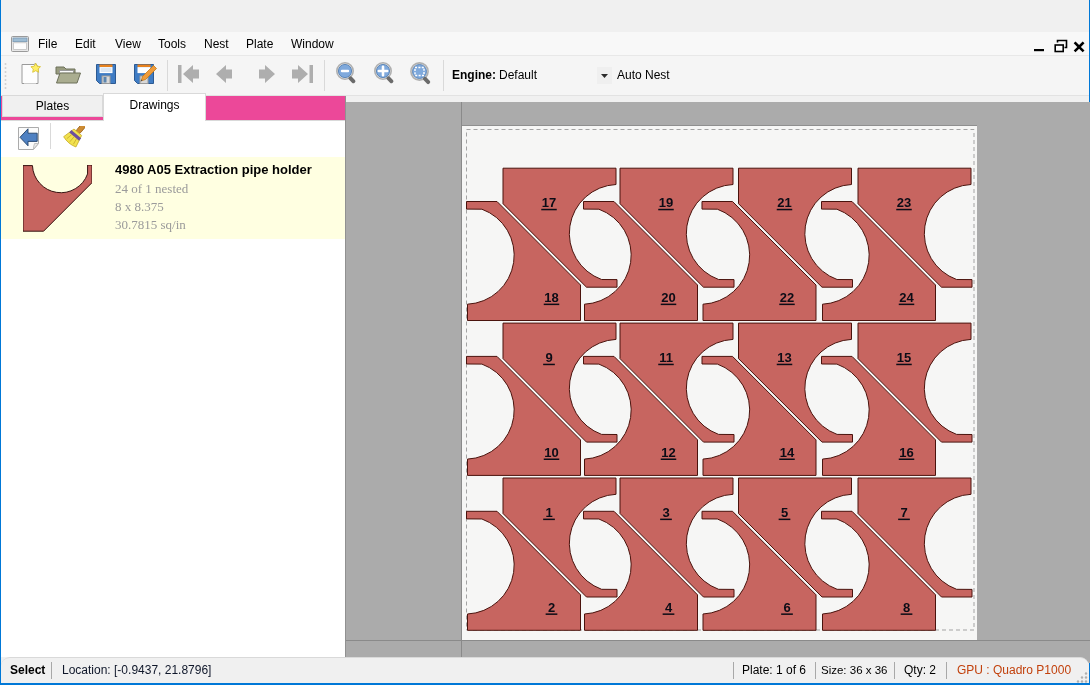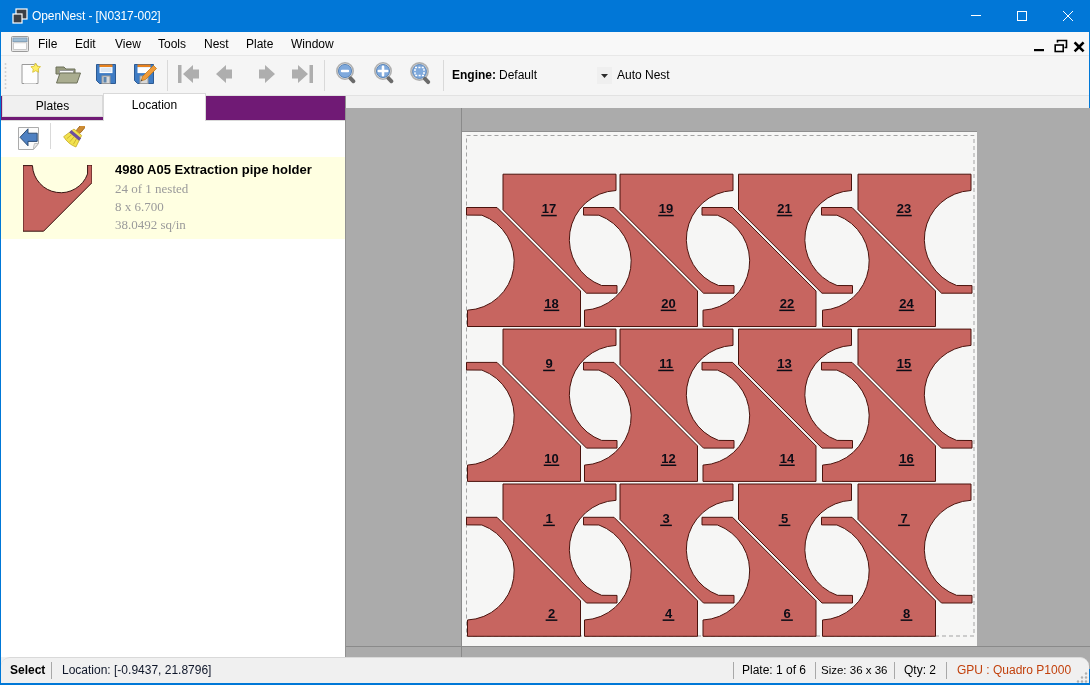--- a/index.html
+++ b/index.html
@@ -7,53 +7,37 @@
 .abs { position:absolute; }
 #titlebar { left:0; top:0; width:100%; height:32px; background:#0177d7; color:#fff; }
 #title-text { left:31px; top:9px; font-size:12px; color:#fff; letter-spacing:-0.1px; }
 .winbtn { top:0; width:46px; height:32px; }
 #menubar { left:0; top:32px; width:100%; height:24px; background:#f8f8f8; border-bottom:1px solid #e8e8e8; }
 .menuitem { position:absolute; top:5px; font-size:12px; color:#000; }
 #toolbar { left:0; top:56px; width:100%; height:40px; background:#f5f5f5; border-bottom:1px solid #e2e2e2;}
 .tsep { position:absolute; top:4px; height:31px; width:1px; background:#d9d9d9; }
 #main { left:0; top:96px; width:100%; height:561px; }
 #panel { left:0; top:0; width:345px; height:561px; background:#fff; border-right:1px solid #919191;}
-#tabstrip { left:0; top:0; width:344px; height:24px; background:#701a75; }
+#tabstrip { left:0; top:0; width:344px; height:24px; background:#ec4899; }
 #tab-plates { position:absolute; left:1px; top:-1px; width:101px; height:22px; background:#f0f0f0;
   border:1px solid #d9d9d9; font-size:12px; text-align:center; line-height:20px; }
 #tab-drawings { position:absolute; left:102px; top:-3px; width:103px; height:28px; background:#fff;
   border:1px solid #d9d9d9; border-bottom:none; font-size:12px; text-align:center; line-height:23px; z-index:2;}
 #tabline { position:absolute; left:0; top:24px; width:344px; height:1px; background:#d9d9d9; }
 #ptool { left:0; top:25px; width:344px; height:31px; background:#fff; }
 #item { left:0; top:61px; width:344px; height:82px; background:#ffffe1; }
 #item-title { position:absolute; left:114px; top:5px; font-size:13px; font-weight:bold; color:#000; }
 .item-gray { position:absolute; left:114px; font-size:13px; color:#9b9b9b;font-family:Liberation Serif, serif; }
 #statusbar { left:0; top:657px; width:100%; height:26px; background:#f0f0f0; border-top:1px solid #d9d9d9; font-size:12px;border-radius:9px; }
 .ssep { position:absolute; top:4px; height:17px; width:1px; background:#a8a8a8; }
 .stxt { position:absolute; top:5px; color:#000; }
 .pn { font:bold 13px "Liberation Sans",sans-serif; fill:#0c0c16; text-anchor:middle; }
 svg.icon { position:absolute; }
 </style></head><body>
 <div id="win">
- <div class="abs" id="titlebar">
-  <svg class="icon" style="left:11px;top:8px" width="16" height="16" viewBox="0 0 16 16">
-    <rect x="4" y="1" width="11" height="10" fill="#3b3f46" stroke="#fff" stroke-width="1.2"></rect>
-    <rect x="1" y="6" width="9" height="9" fill="#3b3f46" stroke="#fff" stroke-width="1.2"></rect>
-  </svg>
-  <div class="abs" id="title-text">OpenNest - [N0317-002]</div>
-  <svg class="abs winbtn" style="left:952px" width="46" height="32">
-        <line x1="18" y1="15.5" x2="28" y2="15.5" stroke="#fff" stroke-width="1"></line>
-      </svg>
-  <svg class="abs winbtn" style="left:998px" width="46" height="32">
-        <rect x="18.5" y="11.5" width="9" height="9" fill="none" stroke="#fff" stroke-width="1"></rect>
-      </svg>
-  <svg class="abs winbtn" style="left:1044px" width="46" height="32">
-        <path d="M18 11 L28 21 M28 11 L18 21" stroke="#fff" stroke-width="1"></path>
-      </svg>
- </div>
  <div class="abs" id="menubar">
   <svg class="icon" style="left:10px;top:4px" width="18" height="16" viewBox="0 0 18 16">
     <rect x="0.5" y="0.5" width="17" height="15" rx="1" fill="#e8e8e8" stroke="#9a9a9a"></rect>
     <rect x="2" y="2" width="14" height="3.6" fill="#9ebdd4" stroke="#7a9ab5" stroke-width="0.8"></rect>
     <rect x="2.6" y="6.8" width="12.8" height="6.6" fill="#fdfdfd" stroke="#c0c0c0" stroke-width="0.8"></rect>
   </svg>
   <span class="menuitem" style="left:37px">File</span>
   <span class="menuitem" style="left:74px">Edit</span>
   <span class="menuitem" style="left:114px">View</span>
   <span class="menuitem" style="left:157px">Tools</span>
@@ -145,21 +129,21 @@
         <rect x="0" y="0" width="15" height="17" fill="#efefef"></rect>
         <path d="M4 7 l3.5 4 l3.5 -4 z" fill="#2b2b2b"></path>
       </svg>
   <div class="abs" style="left:616px;top:12px;font-size:12px">Auto Nest</div>
  </div>
  <div class="abs" id="main">
   <div class="abs" id="panel">
    <div class="abs" id="tabstrip">
      <div id="tabline"></div>
      <div id="tab-plates">Plates</div>
-     <div id="tab-drawings">Location</div>
+     <div id="tab-drawings">Drawings</div>
    </div>
    <div class="abs" id="ptool">
      <svg class="icon" style="left:17px;top:6px" width="21" height="23" viewBox="0 0 21 23">
        <path d="M0.5 0.5 h20 v16 l-5 6 h-15 z" fill="#fbfbfb" stroke="#ababab"></path>
        <path d="M15.5 22.2 l5 -5.7 h-4 q-1.3 3.8 -1 5.7 z" fill="#e8e8e8" stroke="#b5b5b5" stroke-width="0.8"></path>
        <path d="M2 10.3 L10 1.8 v4.4 h9.2 v8.2 H10 v4.4 z" fill="#4f81c2" stroke="#1f3f66" stroke-width="0.9"></path>
      </svg>
      <div class="tsep" style="left:49px;top:2px;height:26px"></div>
      <svg class="icon" style="left:60px;top:5px" width="24" height="26" viewBox="0 0 24 26">
        <g transform="translate(12,12) rotate(40) translate(-12,-12)">
@@ -171,25 +155,25 @@
      </svg>
    </div>
    <div class="abs" id="item">
      <div class="abs" style="left:22px;top:8px">
             <svg width="69" height="66.5" viewBox="0 -1 119 114.5" preserveAspectRatio="none" style="display:block">
 <path d="M 0 113 L 0 0 L 16.3 0 A 49 49 0 0 0 111.3 14.4 L 111.4 -1 L 119 -1 L 119 29.5 L 35.5 113 Z" fill="#c6645f" stroke="#2a0a08" stroke-width="1.6"></path>
 </svg>
           </div>
      <div id="item-title">4980 A05 Extraction pipe holder</div>
      <div class="item-gray" style="top:24px">24 of 1 nested</div>
-     <div class="item-gray" style="top:42px">8 x 6.700</div>
-     <div class="item-gray" style="top:60px">38.0492 sq/in</div>
+     <div class="item-gray" style="top:42px">8 x 8.375</div>
+     <div class="item-gray" style="top:60px">30.7815 sq/in</div>
    </div>
   </div>
-  <div class="abs" style="left:345px;top:12px">
+  <div class="abs" style="left:345px;top:6px">
         <svg width="745" height="561" viewBox="0 0 745 561" style="display:block">
 <defs>
 <path id="part" d="M 0 0 H 113 V 16.3 A 49 49 0 0 0 98.6 111.3 L 114 111.4 L 114 119 L 83.5 119 L 0 35.5 Z" fill="#c76560" stroke="#4a130d" stroke-width="1"></path>
 </defs>
 <rect x="0" y="0" width="745" height="561" fill="#ababab"></rect>
 <rect x="116" y="23" width="515" height="515.5" fill="#f6f6f5"></rect>
 <line x1="116" y1="23.5" x2="631" y2="23.5" stroke="#8f8f8f" stroke-width="1"></line>
 <line x1="115.5" y1="0" x2="115.5" y2="561" stroke="#8a8a8a" stroke-width="1"></line>
 <line x1="0" y1="538.5" x2="745" y2="538.5" stroke="#8a8a8a" stroke-width="1"></line>
 <rect x="120.5" y="27.5" width="507.5" height="500.5" fill="none" stroke="#a3a3a3" stroke-width="1" stroke-dasharray="4 3"></rect>

